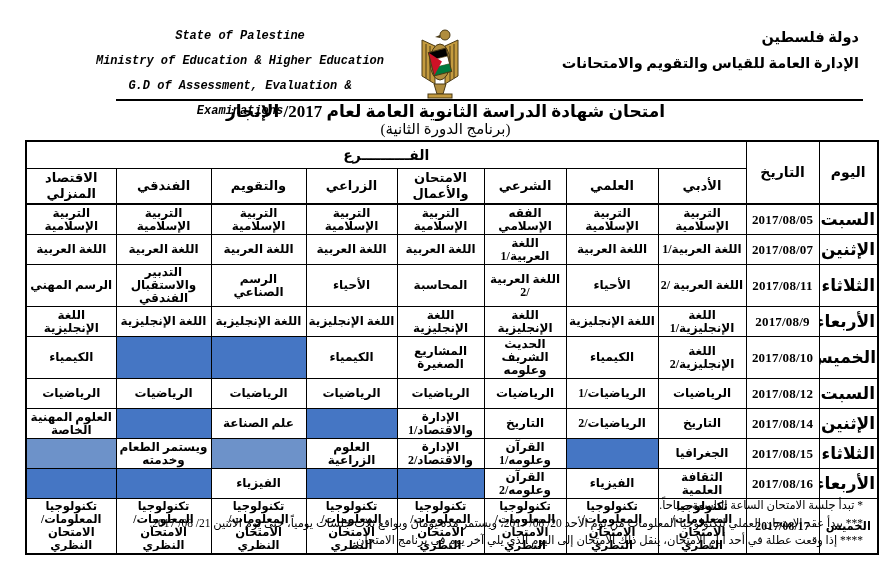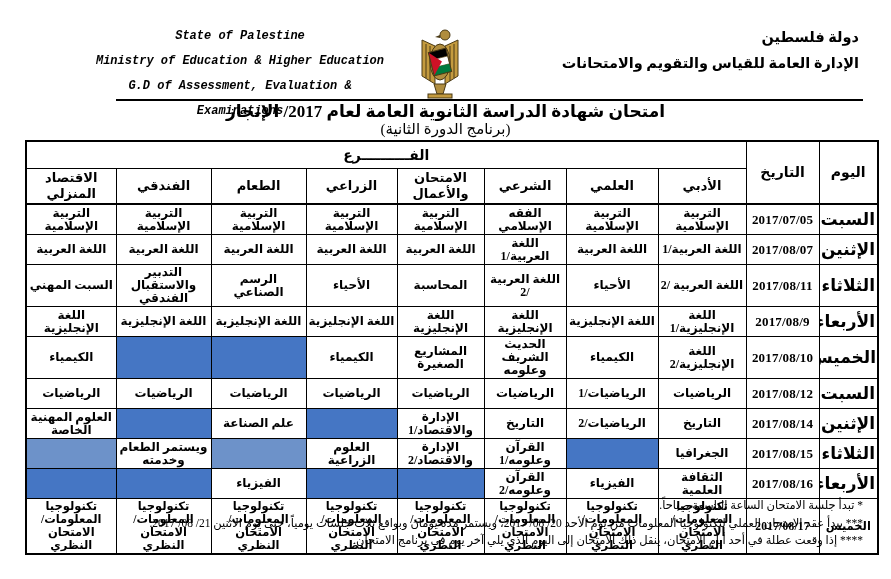--- a/index.html
+++ b/index.html
@@ -115,29 +115,29 @@
       <th rowspan="2" class="corner">اليوم</th>
       <th rowspan="2" class="corner datecol">التاريخ</th>
       <th colspan="8">الفــــــــــرع</th>
     </tr>
     <tr class="branch-row">
       <th>الأدبي</th>
       <th>العلمي</th>
       <th>الشرعي</th>
       <th>الامتحان والأعمال</th>
       <th>الزراعي</th>
-      <th>الطعام</th>
+      <th>والتقويم</th>
       <th>الفندقي</th>
       <th>الاقتصاد المنزلي</th>
     </tr>
   </thead>
   <tbody>
       <tr>
         <td class="day">السبت</td>
-        <td class="date">2017/07/05</td>
+        <td class="date">2017/08/05</td>
         <td>التربية الإسلامية</td>
         <td>التربية الإسلامية</td>
         <td>الفقه الإسلامي</td>
         <td>التربية الإسلامية</td>
         <td>التربية الإسلامية</td>
         <td>التربية الإسلامية</td>
         <td>التربية الإسلامية</td>
         <td>التربية الإسلامية</td>
       </tr>
       <tr>
@@ -155,21 +155,21 @@
       <tr>
         <td class="day">الثلاثاء</td>
         <td class="date">2017/08/11</td>
         <td>اللغة العربية /2</td>
         <td>الأحياء</td>
         <td>اللغة العربية /2</td>
         <td>المحاسبة</td>
         <td>الأحياء</td>
         <td>الرسم الصناعي</td>
         <td>التدبير والاستقبال الفندقي</td>
-        <td>السبت المهني</td>
+        <td>الرسم المهني</td>
       </tr>
       <tr>
         <td class="day">الأربعاء</td>
         <td class="date">2017/08/9</td>
         <td>اللغة الإنجليزية/1</td>
         <td>اللغة الإنجليزية</td>
         <td>اللغة الإنجليزية</td>
         <td>اللغة الإنجليزية</td>
         <td>اللغة الإنجليزية</td>
         <td>اللغة الإنجليزية</td>

